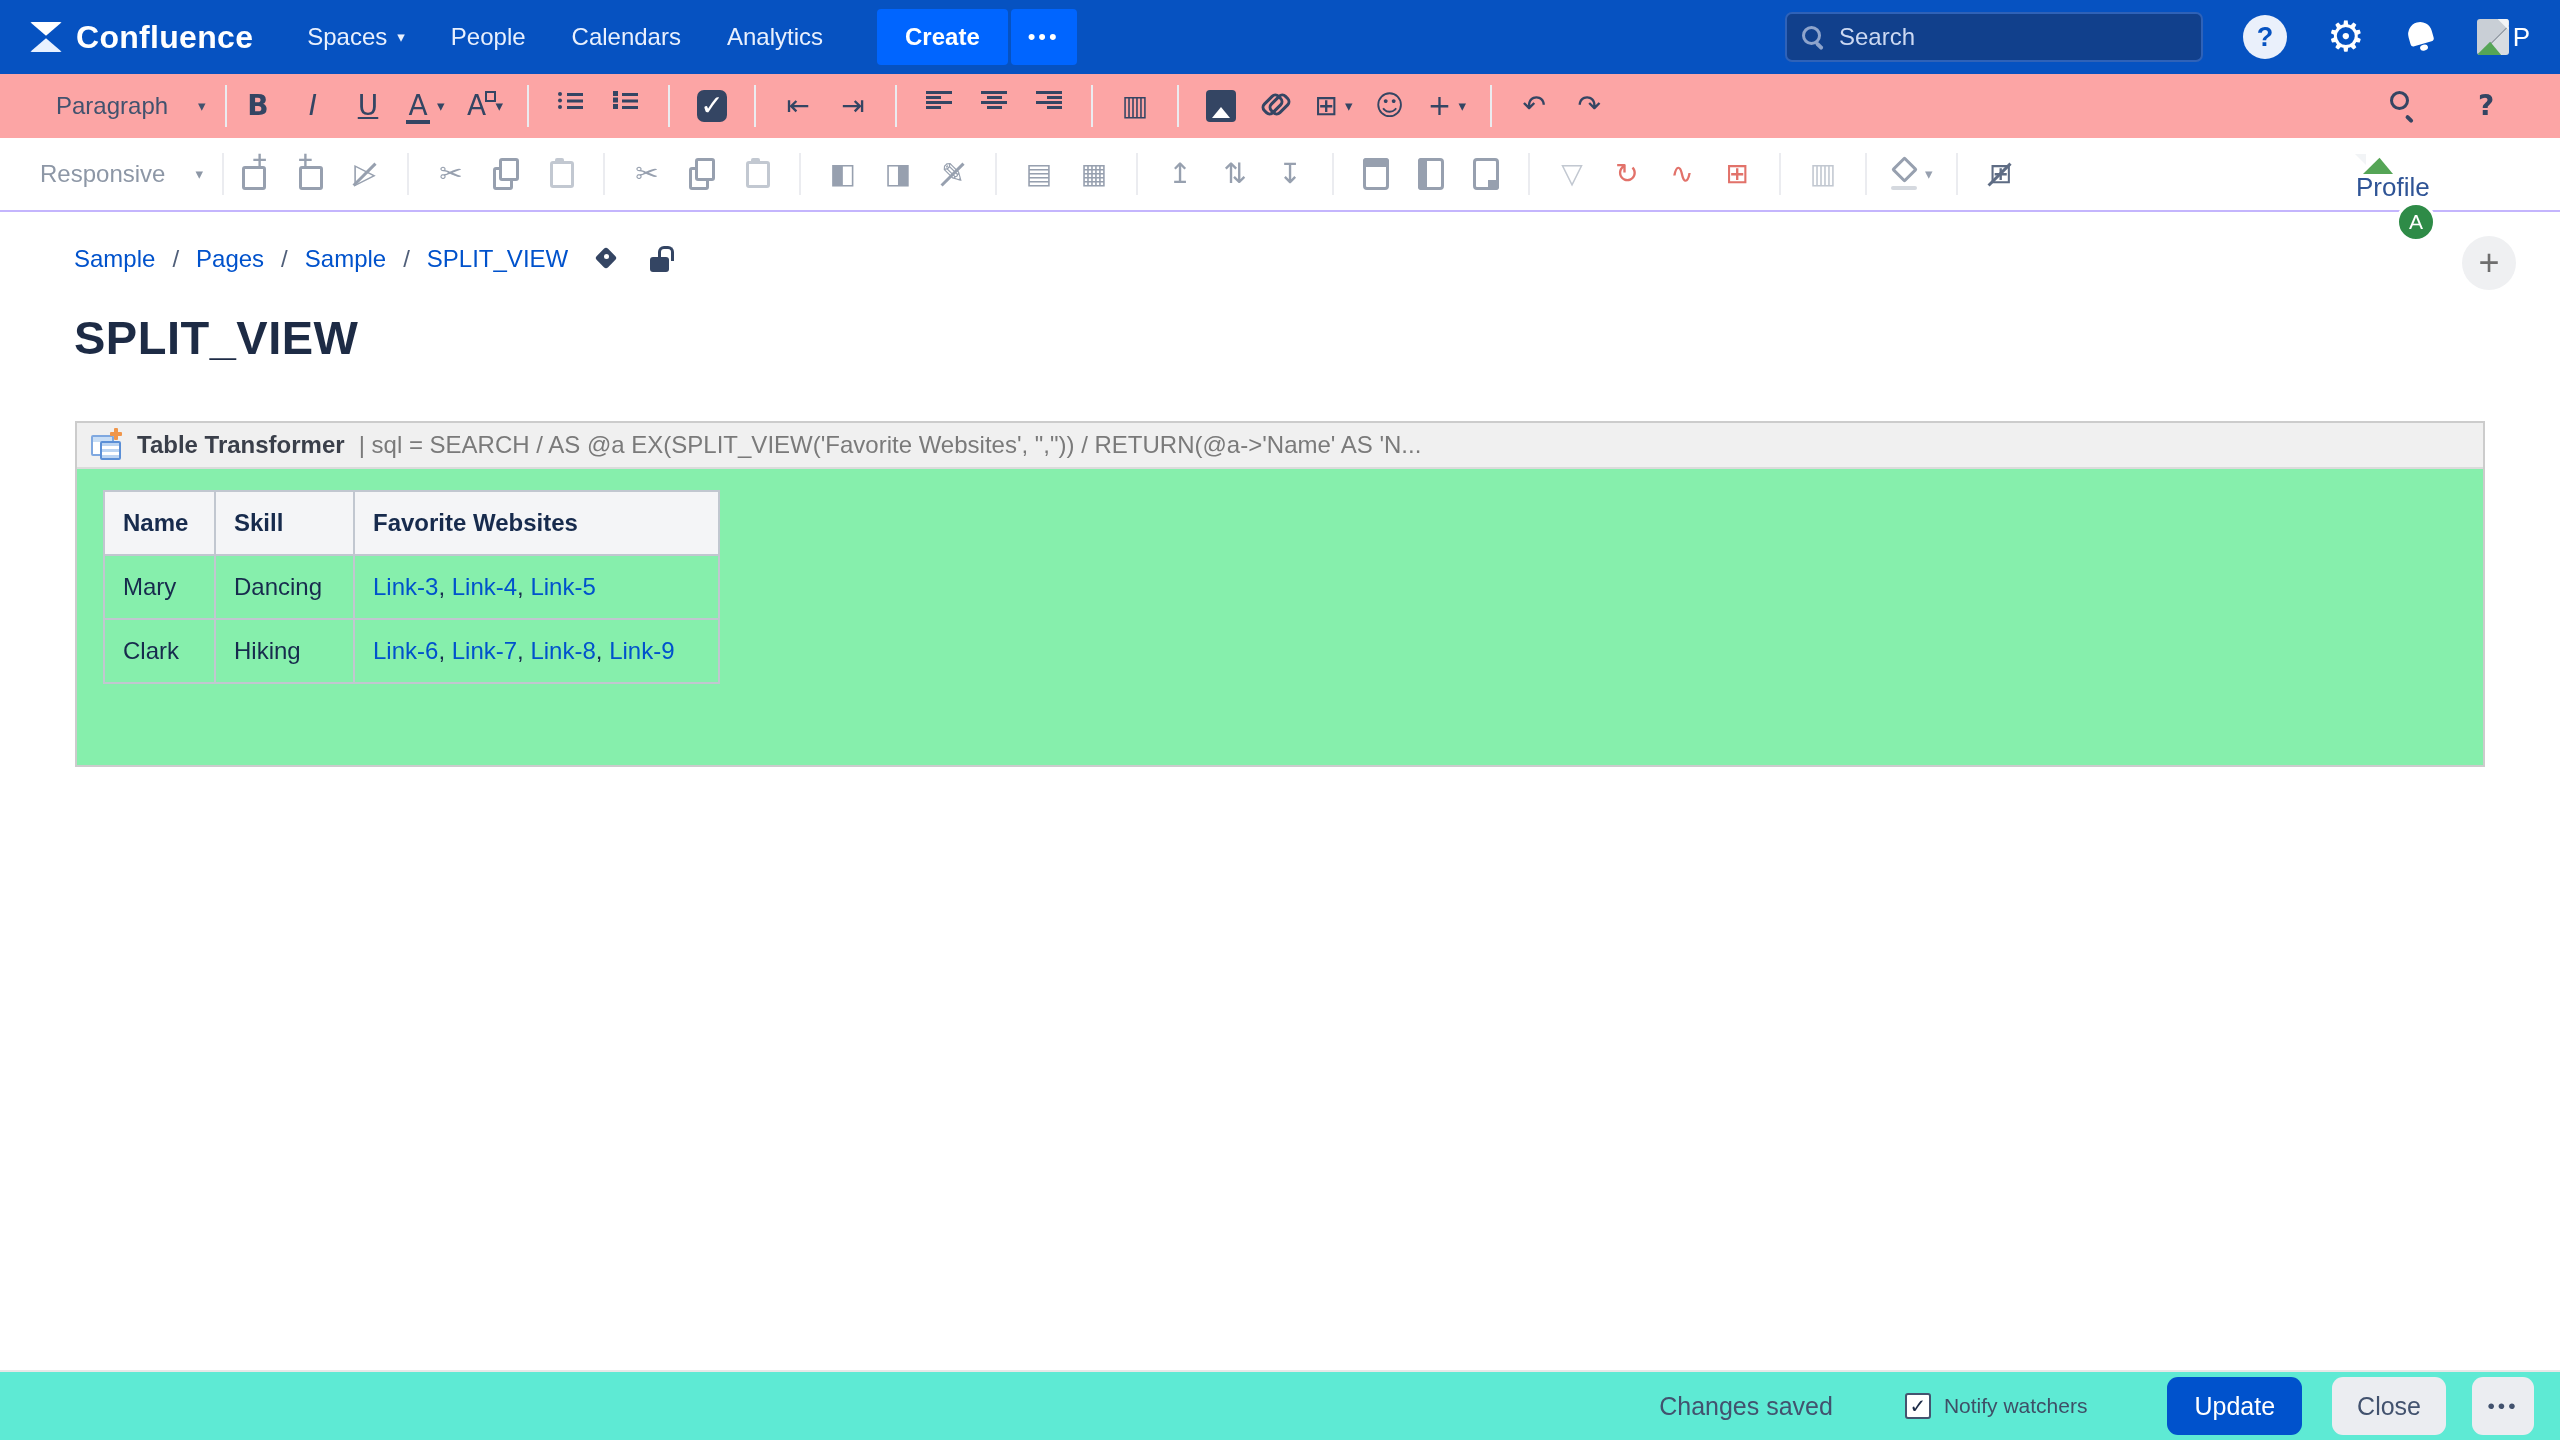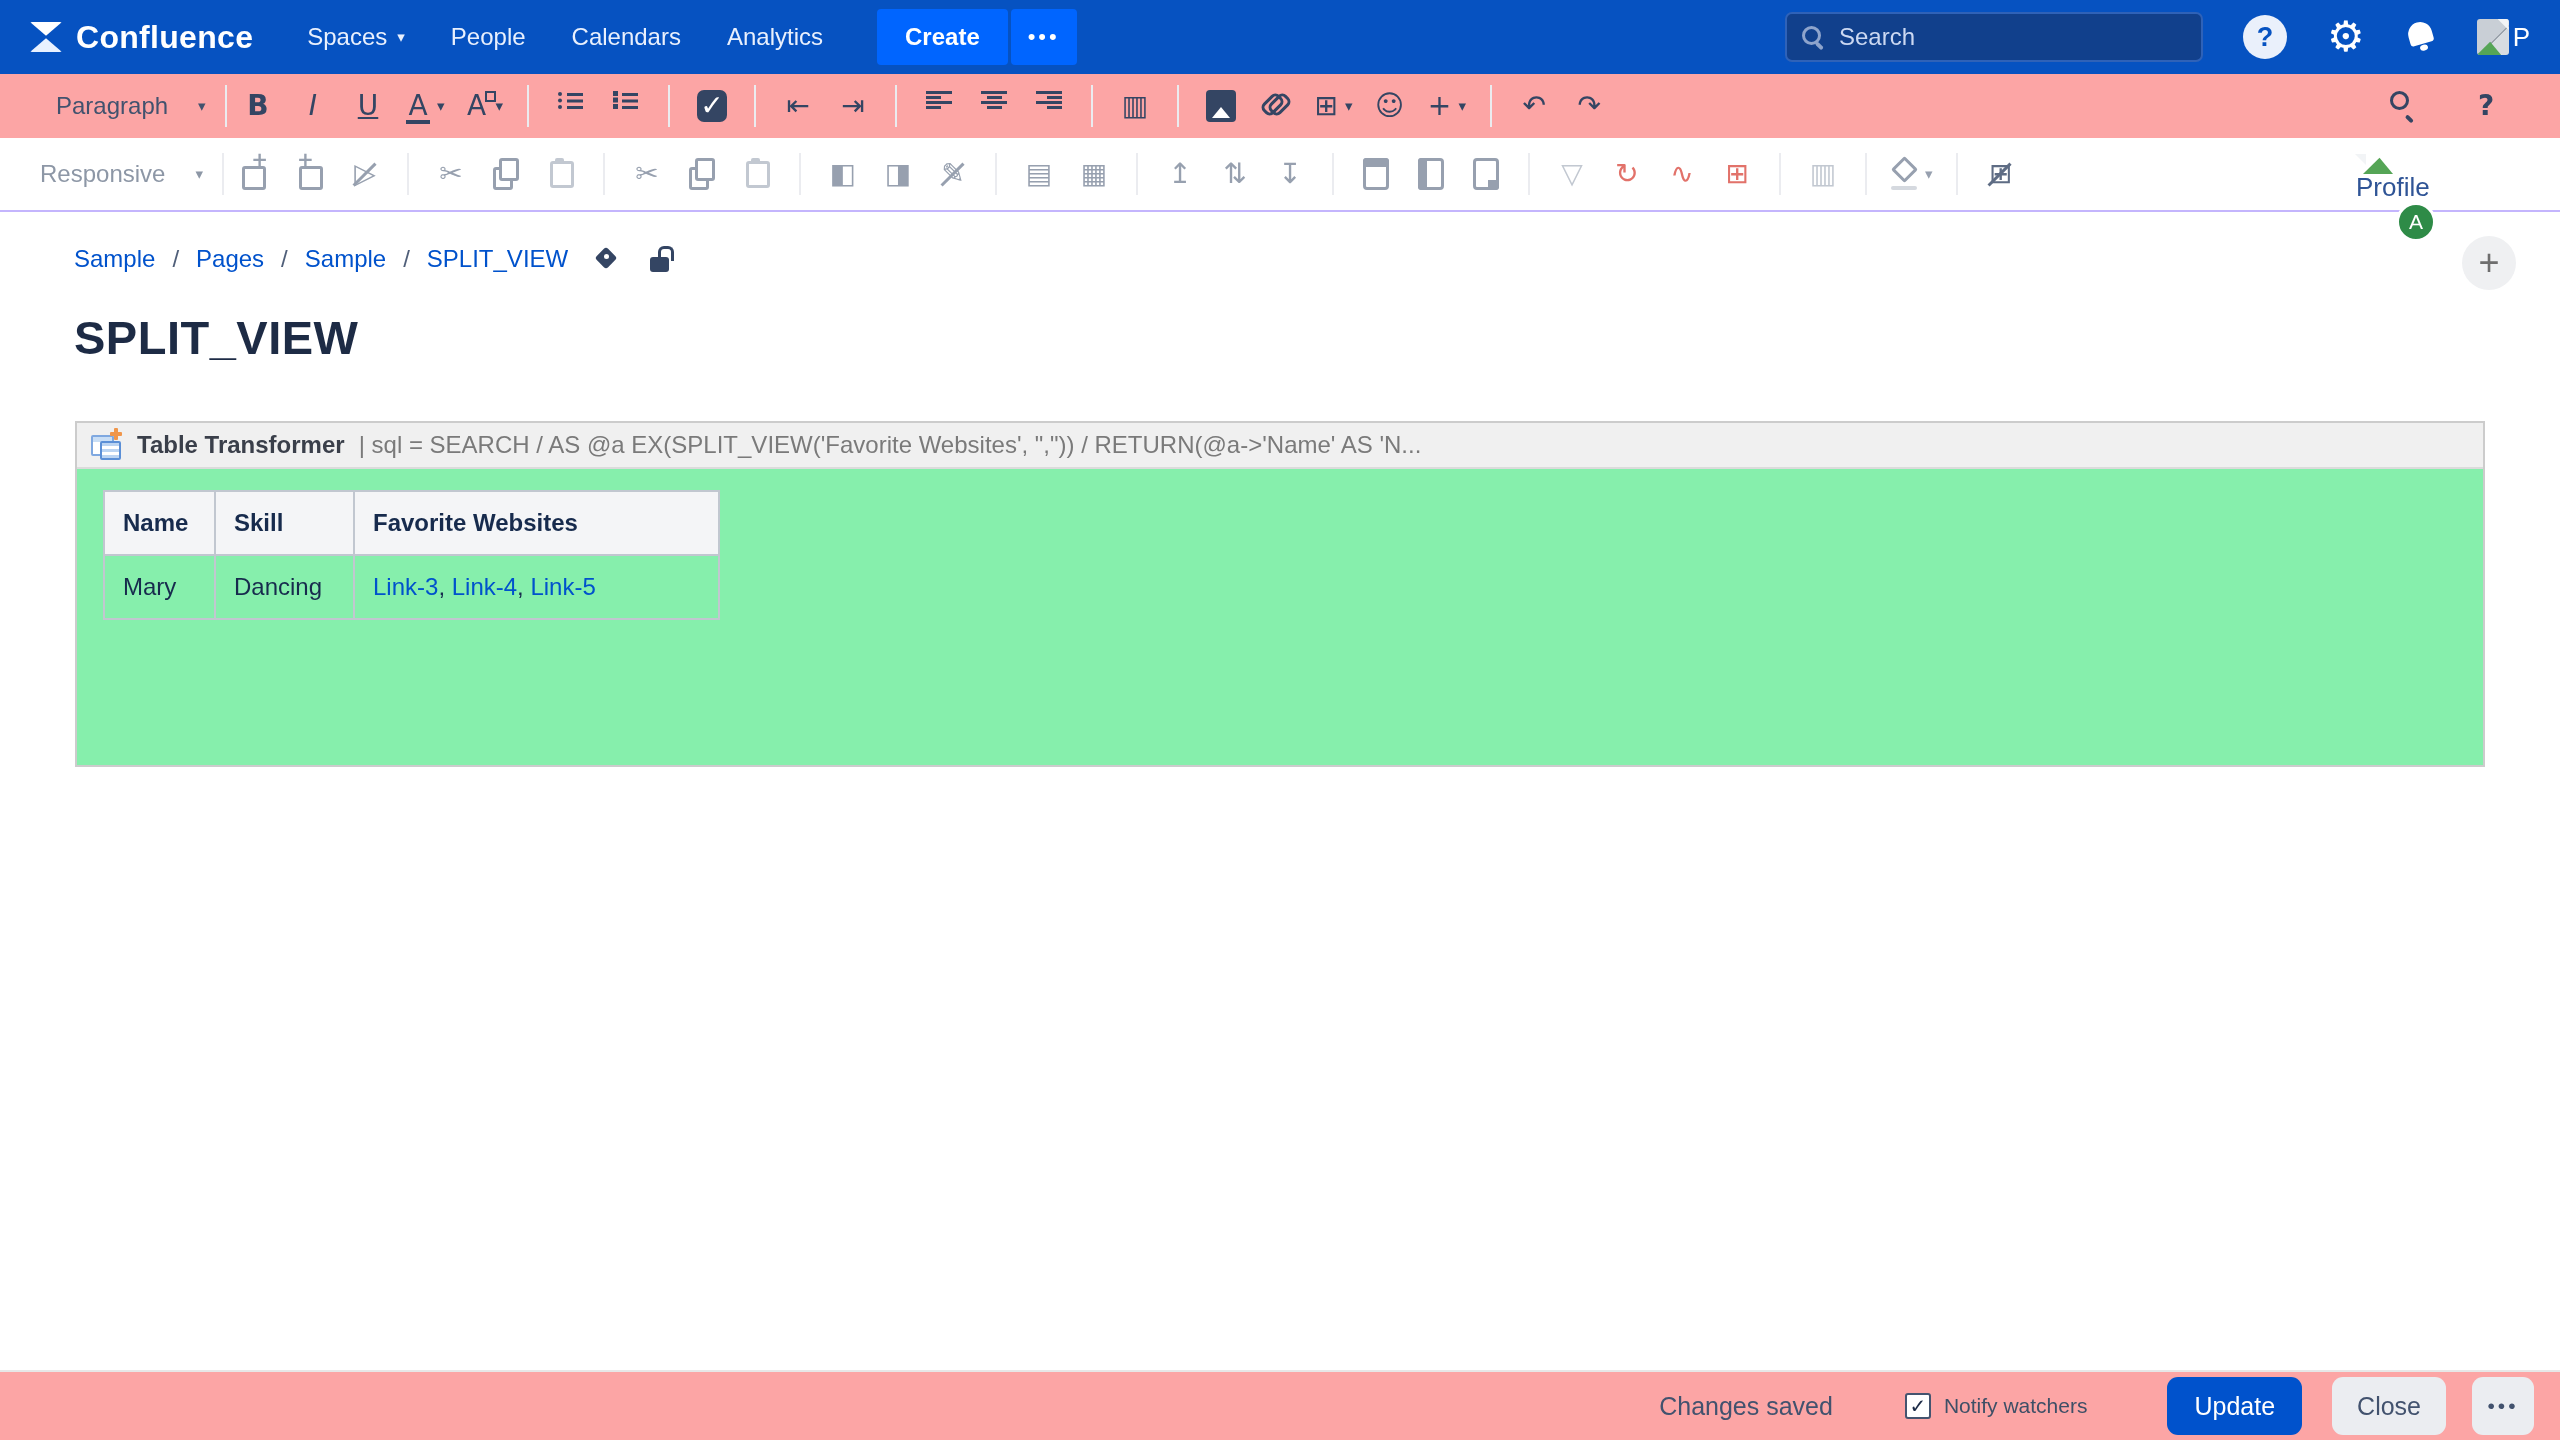--- a/index.html
+++ b/index.html
@@ -189,21 +189,21 @@
   table.data{ border-collapse:collapse; font-size:24px;}
   table.data th, table.data td{ border:2px solid #C1C7D0; height:64px; padding:0 18px;
     text-align:left; vertical-align:middle;}
   table.data th{ background:#F4F5F7; color:#172B4D; font-weight:700;}
   table.data td{ color:#172B4D;}
   table.data a{ color:var(--link); cursor:pointer;}
   table.data .comma{ color:#172B4D;}
   .col-name{ width:111px;} .col-skill{ width:139px;} .col-web{ width:365px;}
 
   
-  .footer{ position:absolute; left:0; right:0; bottom:0; height:70px; background:#fca5a5;
+  .footer{ position:absolute; left:0; right:0; bottom:0; height:70px; background:#5eead4;
     border-top:2px solid #E7E7E7; display:flex; align-items:center; justify-content:flex-end;
     padding:0 26px;}
   .status{ color:#42526E; font-size:25px; margin-right:72px;}
   .comment-input{ width:458px; height:53px; border:2.5px solid #DFE1E6; border-radius:6px;
     font-size:24px; padding:0 15px; color:#172B4D; outline:none; margin-right:34px;
     font-family:"Liberation Sans",sans-serif;}
   .comment-input::placeholder{ color:#8993A4;}
   .notify{ display:flex; align-items:center; gap:13px; margin-right:80px;}
   .checkbox{ width:26px; height:26px; border:2.5px solid #44546F; border-radius:3px; background:#fff;
     display:flex; align-items:center; justify-content:center; font-size:20px; font-weight:700;
@@ -488,20 +488,25 @@
           <th class="col-skill">Skill</th>
           <th class="col-web">Favorite Websites</th>
         </tr>
       </thead>
       <tbody>
           <tr>
             <td>Mary</td>
             <td>Dancing</td>
             <td><a href="#">Link-3</a><span class="comma">, </span><a href="#">Link-4</a><span class="comma">, </span><a href="#">Link-5</a></td>
           </tr>
+          <tr>
+            <td>Clark</td>
+            <td>Hiking</td>
+            <td><a href="#">Link-6</a><span class="comma">, </span><a href="#">Link-7</a><span class="comma">, </span><a href="#">Link-8</a><span class="comma">, </span><a href="#">Link-9</a></td>
+          </tr>
         </tbody>
     </table>
   </div>
 </div>
 
 <div class="footer">
   <span class="status">Changes saved</span>
   <div class="notify">
     <span class="checkbox checked"></span>
     <span class="notify-label">Notify watchers</span>

